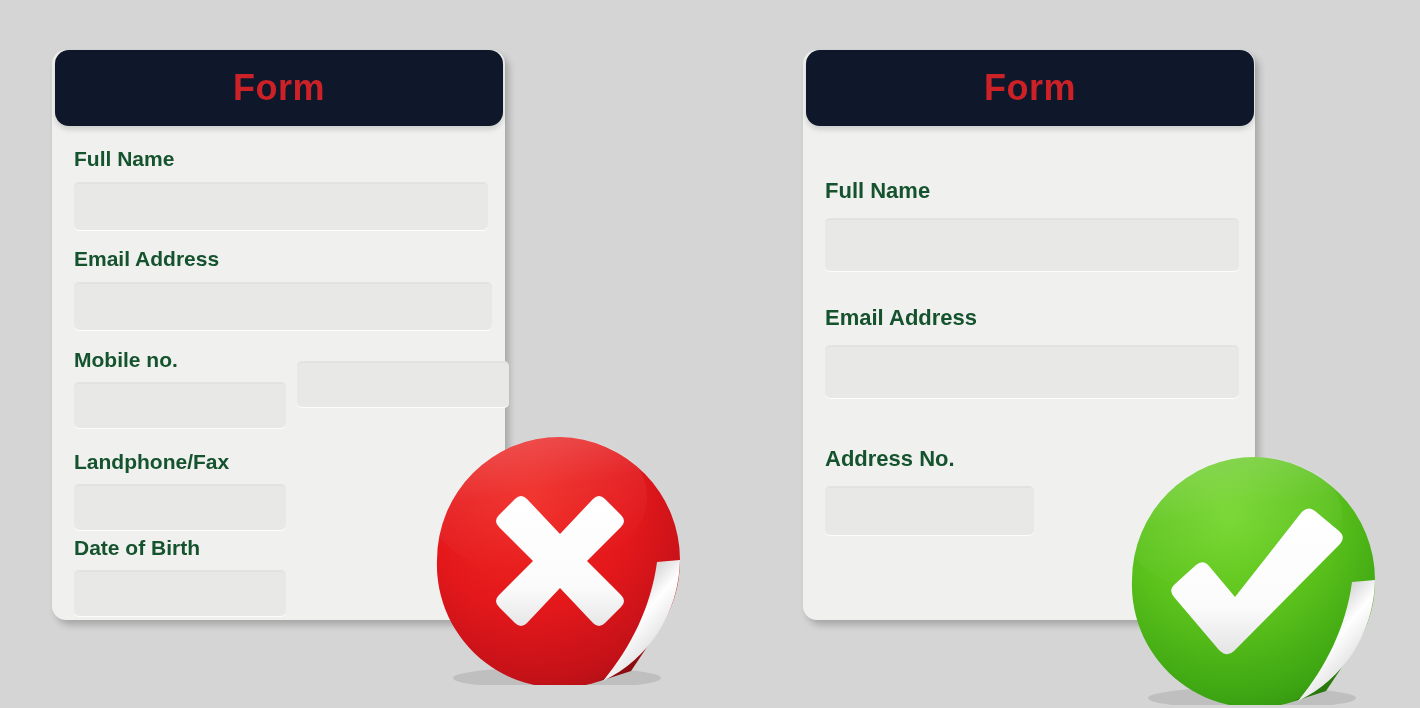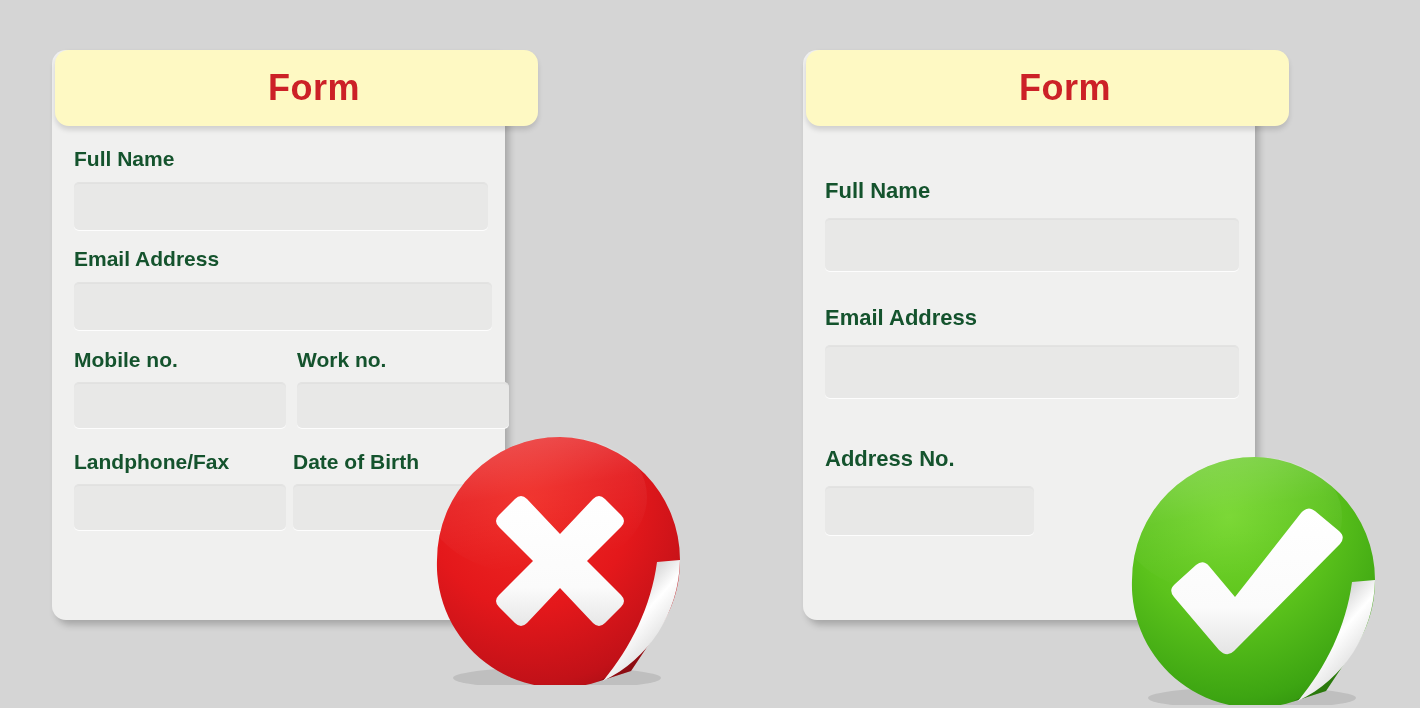--- a/index.html
+++ b/index.html
@@ -27,27 +27,26 @@
   .panel {
     position: absolute;
     background: #f0f0ef;
     border-radius: 14px;
     box-shadow: 4px 5px 7px rgba(0,0,0,0.22);
   }
   .panel-header {
     position: absolute;
     left: 3px;
     top: 0px;
-    background: #fef9c3;
+    background: #0f172a;
     border-radius: 14px;
     box-shadow: 0 4px 5px rgba(0,0,0,0.13);
     display: flex;
     align-items: center;
     justify-content: center;
-    padding-left: 35px;
   }
   .panel-title {
     color: #cc2127;
     font-weight: bold;
     letter-spacing: 0.5px;
     line-height: 1;
   }
 
   .panel-body {
     position: absolute;
@@ -146,26 +145,25 @@
         <div class="field-label">Email Address</div>
         <div class="field-input email-input" style="margin-top:13px;"></div>
       </div>
 
       <div class="row-half" style="position:absolute; left:0; top:215px; gap:11px;">
         <div>
           <div class="field-label">Mobile no.</div>
           <div class="field-input half-input" style="margin-top:12px;"></div>
         </div>
         <div>
-          <div class="field-label">Work no.</div>
           <div class="field-input half-input" style="margin-top:12px;"></div>
         </div>
       </div>
 
-      <div class="row-half" style="position:absolute; left:0; top:317px; gap:7px;">
+      <div class="row-half" style="position:absolute; left:0; top:317px; gap:7px;flex-direction:column;">
         <div>
           <div class="field-label">Landphone/Fax</div>
           <div class="field-input half-input" style="margin-top:12px;"></div>
         </div>
         <div>
           <div class="field-label">Date of Birth</div>
           <div class="field-input half-input" style="margin-top:12px;"></div>
         </div>
       </div>
 

